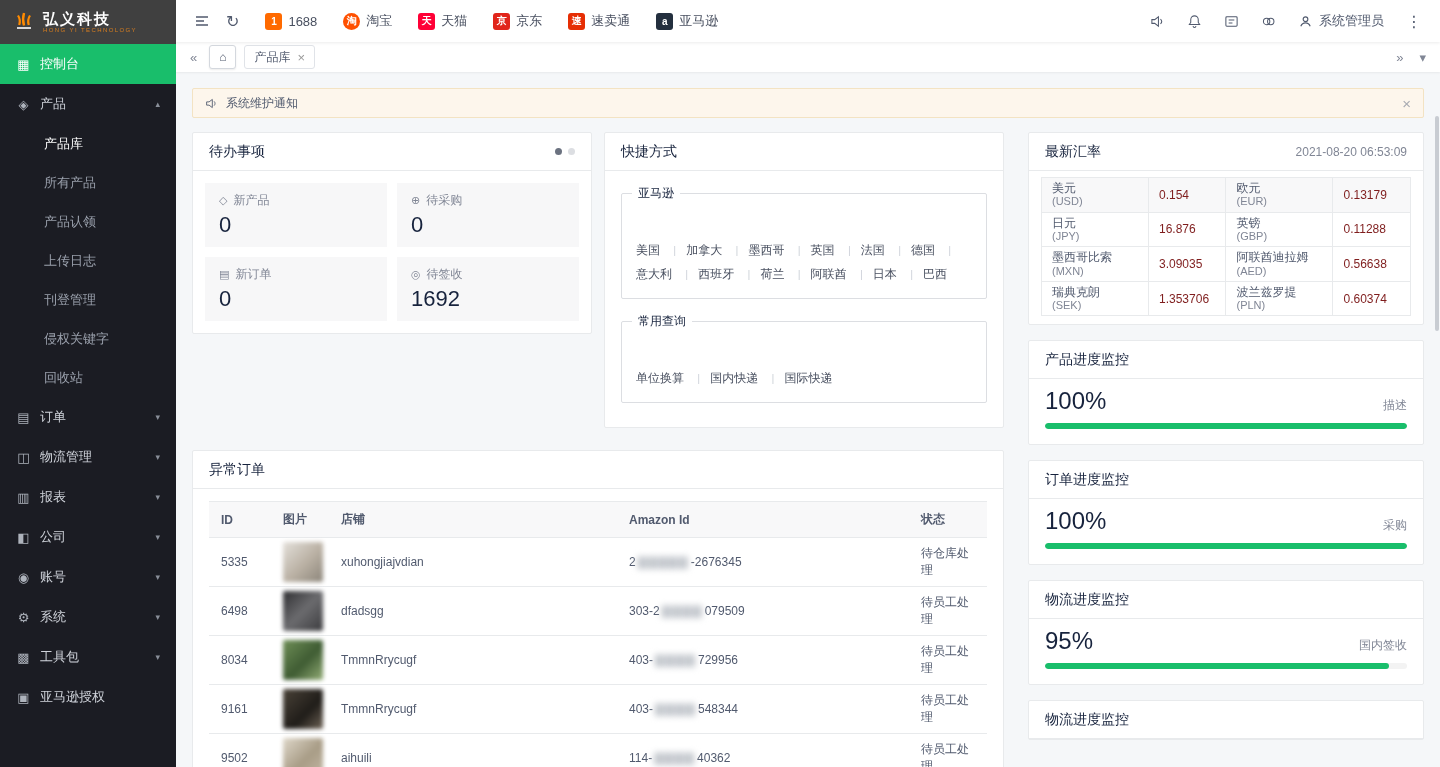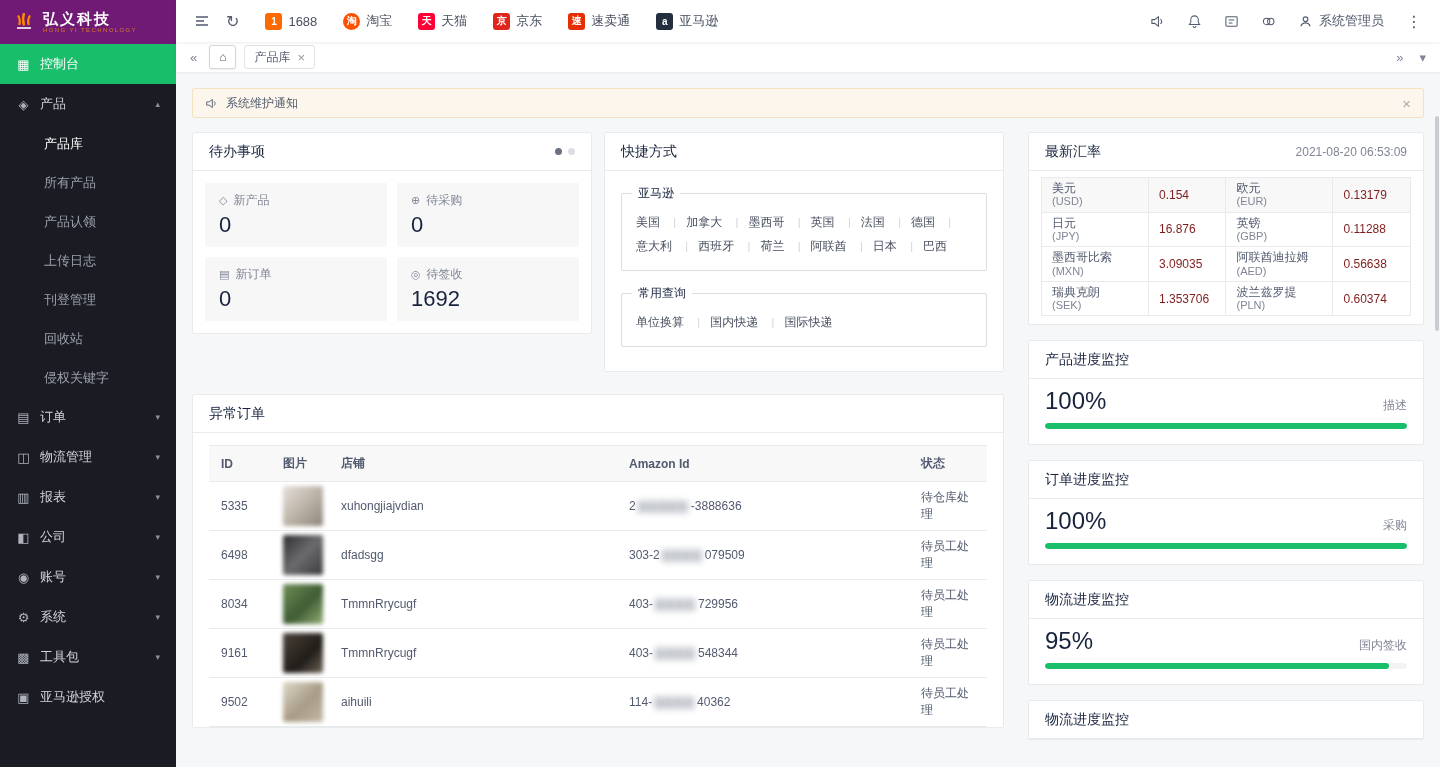--- a/index.html
+++ b/index.html
@@ -3,21 +3,21 @@
 <meta charset="utf-8">
 <style>
   * { margin:0; padding:0; box-sizing:border-box; }
   html,body { width:1440px; height:767px; overflow:hidden; }
   body { display:flex; background:#f5f7f9; color:#515a6e;
          font-family:"Liberation Sans","DejaVu Sans",sans-serif; font-size:13px; }
   a { text-decoration:none; color:inherit; cursor:pointer; }
 
   
   .sidebar { width:176px; height:100%; background:#1b1c23; flex:none; display:flex; flex-direction:column; overflow:hidden; }
-  .logo { height:44px; display:flex; align-items:center; gap:7px; padding:0 12px; background:#701a75; flex:none; }
+  .logo { height:44px; display:flex; align-items:center; gap:7px; padding:0 12px; background:#404040; flex:none; }
   .logo-title { color:#fff; font-size:15px; font-weight:bold; letter-spacing:2px; line-height:1.1; }
   .logo-sub { color:#d77d1f; font-size:6px; letter-spacing:1.4px; }
   .menu { flex:1; }
   .menu-item { height:40px; display:flex; align-items:center; gap:9px; padding:0 16px; color:#cfd3da; font-size:13px; cursor:pointer; }
   .menu-item .mi { width:15px; font-size:13px; color:#aeb3bc; text-align:center; }
   .menu-item.active { background:#19be6b; color:#fff; }
   .menu-item.active .mi { color:#fff; }
   .caret { margin-left:auto; font-size:9px; color:#8a8f99; }
   .submenu-item { height:39px; line-height:39px; padding-left:44px; color:#9aa0ac; font-size:13px; cursor:pointer; }
   .submenu-item.current { color:#ffffff; }
@@ -70,21 +70,21 @@
   .stat-value { font-size:22px; color:#17233d; margin-top:3px; }
   .dots { margin-left:auto; display:flex; gap:6px; align-items:center; }
   .dot { width:7px; height:7px; border-radius:50%; background:#dcdee2; cursor:pointer; }
   .dot.on { background:#6b7280; }
 
   
   .shortcut-card { flex:1; }
   .shortcut-body { padding:14px 16px 10px; }
   fieldset { border:1px solid #dcdee2; border-radius:2px; padding:8px 14px 12px; margin-bottom:14px; }
   legend { font-size:12px; color:#17233d; padding:0 6px; margin-left:-4px; }
-  .links { font-size:12px; color:#495060; line-height:24px; }
+  .links { font-size:12px; color:#495060; line-height:24px;margin-top:28px; }
   .links a + a::before { content:"|"; color:#cfd3da; margin:0 10px; font-size:11px; }
 
   
   .rates-body { padding:6px 12px 8px; }
   .rates-table { width:100%; border-collapse:collapse; table-layout:fixed; }
   .rates-table td { border:1px solid #e8eaec; padding:3px 10px; font-size:12px; height:32px; vertical-align:middle; }
   .rates-table tr.stripe td { background:#f8f8f9; }
   .rn { color:#515a6e; font-size:12px; line-height:1.2; }
   .rc { color:#808695; font-size:11px; line-height:1.2; }
   .rv { color:#7f1d1d; font-size:12px; }
@@ -146,22 +146,22 @@
       <span class="mi">◈</span>
       <span>产品</span>
       <span class="caret">▴</span>
     </div>
     <div class="submenu">
       <div class="submenu-item current">产品库</div>
       <div class="submenu-item">所有产品</div>
       <div class="submenu-item">产品认领</div>
       <div class="submenu-item">上传日志</div>
       <div class="submenu-item">刊登管理</div>
+      <div class="submenu-item">侵权关键字</div>
       <div class="submenu-item">回收站</div>
-      <div class="submenu-item">侵权关键字</div>
     </div>
     <div class="menu-item">
       <span class="mi">▤</span>
       <span>订单</span>
       <span class="caret">▾</span>
     </div>
     <div class="menu-item">
       <span class="mi">◫</span>
       <span>物流管理</span>
       <span class="caret">▾</span>
@@ -398,21 +398,21 @@
                   <th>状态</th>
                 </tr>
               </thead>
               <tbody>
                 <tr>
                   <td class="oid">5335</td>
                   <td>
                       <span class="thumb t1"></span>
                     </td>
                   <td>xuhongjiajvdian</td>
-                  <td><span>2</span><span class="mask">▇▇▇▇▇</span><span>-3888636</span></td>
+                  <td><span>2</span><span class="mask">▇▇▇▇▇</span><span>-2676345</span></td>
                   <td>待仓库处理</td>
                 </tr>
                 <tr>
                   <td class="oid">6498</td>
                   <td>
                       <span class="thumb t2"></span>
                     </td>
                   <td>dfadsgg</td>
                   <td><span>303-2</span><span class="mask">▇▇▇▇</span><span>079509</span></td>
                   <td>待员工处理</td>

